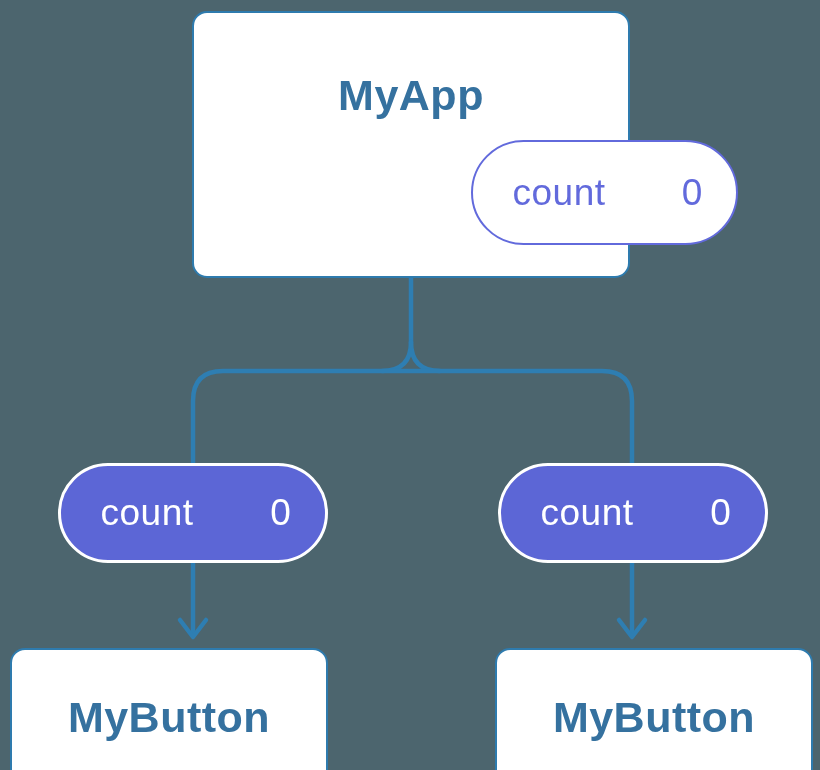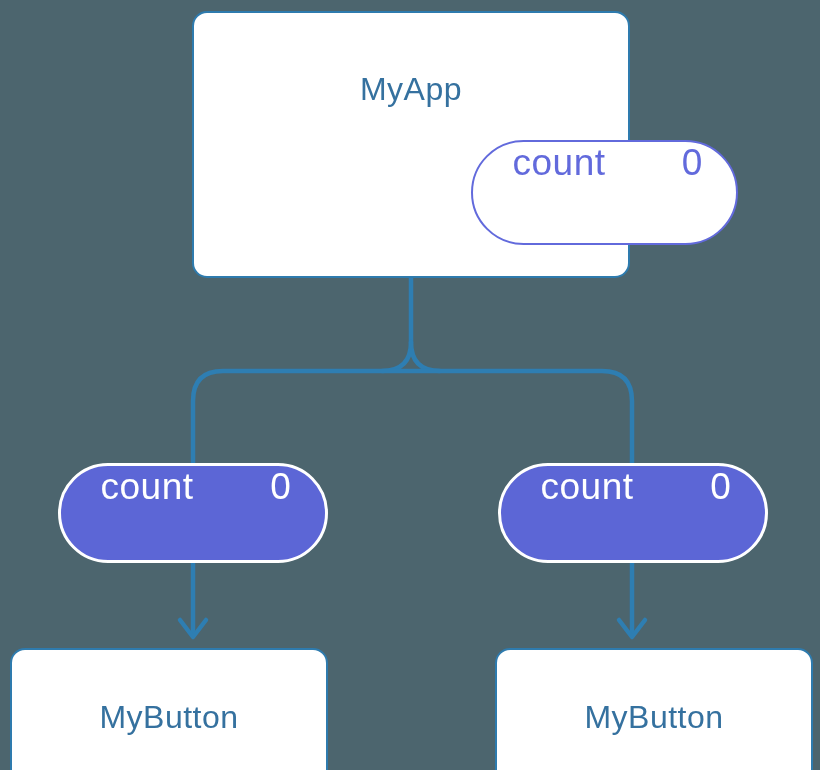--- a/index.html
+++ b/index.html
@@ -43,36 +43,36 @@
     background: var(--card-bg);
     border: 2.5px solid var(--card-border);
     border-radius: 15px;
     z-index: 2;
   }
   .card-root { left: 192px; top: 11px; width: 438px; height: 267px; }
   .card-title {
     position: absolute;
     left: 0; right: 0;
     text-align: center;
-    font-size: 32px;
-    font-weight: 400;
+    font-size: 43px;
+    font-weight: 700;
     color: var(--title-text);
     letter-spacing: 0.5px;
   }
   .card-root .card-title { top: 58px; }
   .card-child {
     left: 10px; top: 648px; width: 318px; height: 138px;
     display: flex; align-items: center; justify-content: center;
   }
   .card-child.right { left: 495px; }
   .card-child .card-title { position: static; }
   .pill {
     position: absolute;
     display: flex;
-    align-items: flex-start;
+    align-items: center;
     z-index: 2;
   }
   .pill-outline {
     left: 277px; top: 127px;
     width: 267px; height: 105px;
     background: var(--card-bg);
     border: 2.5px solid var(--pill-outline);
     border-radius: 53px;
     color: var(--pill-outline);
   }

